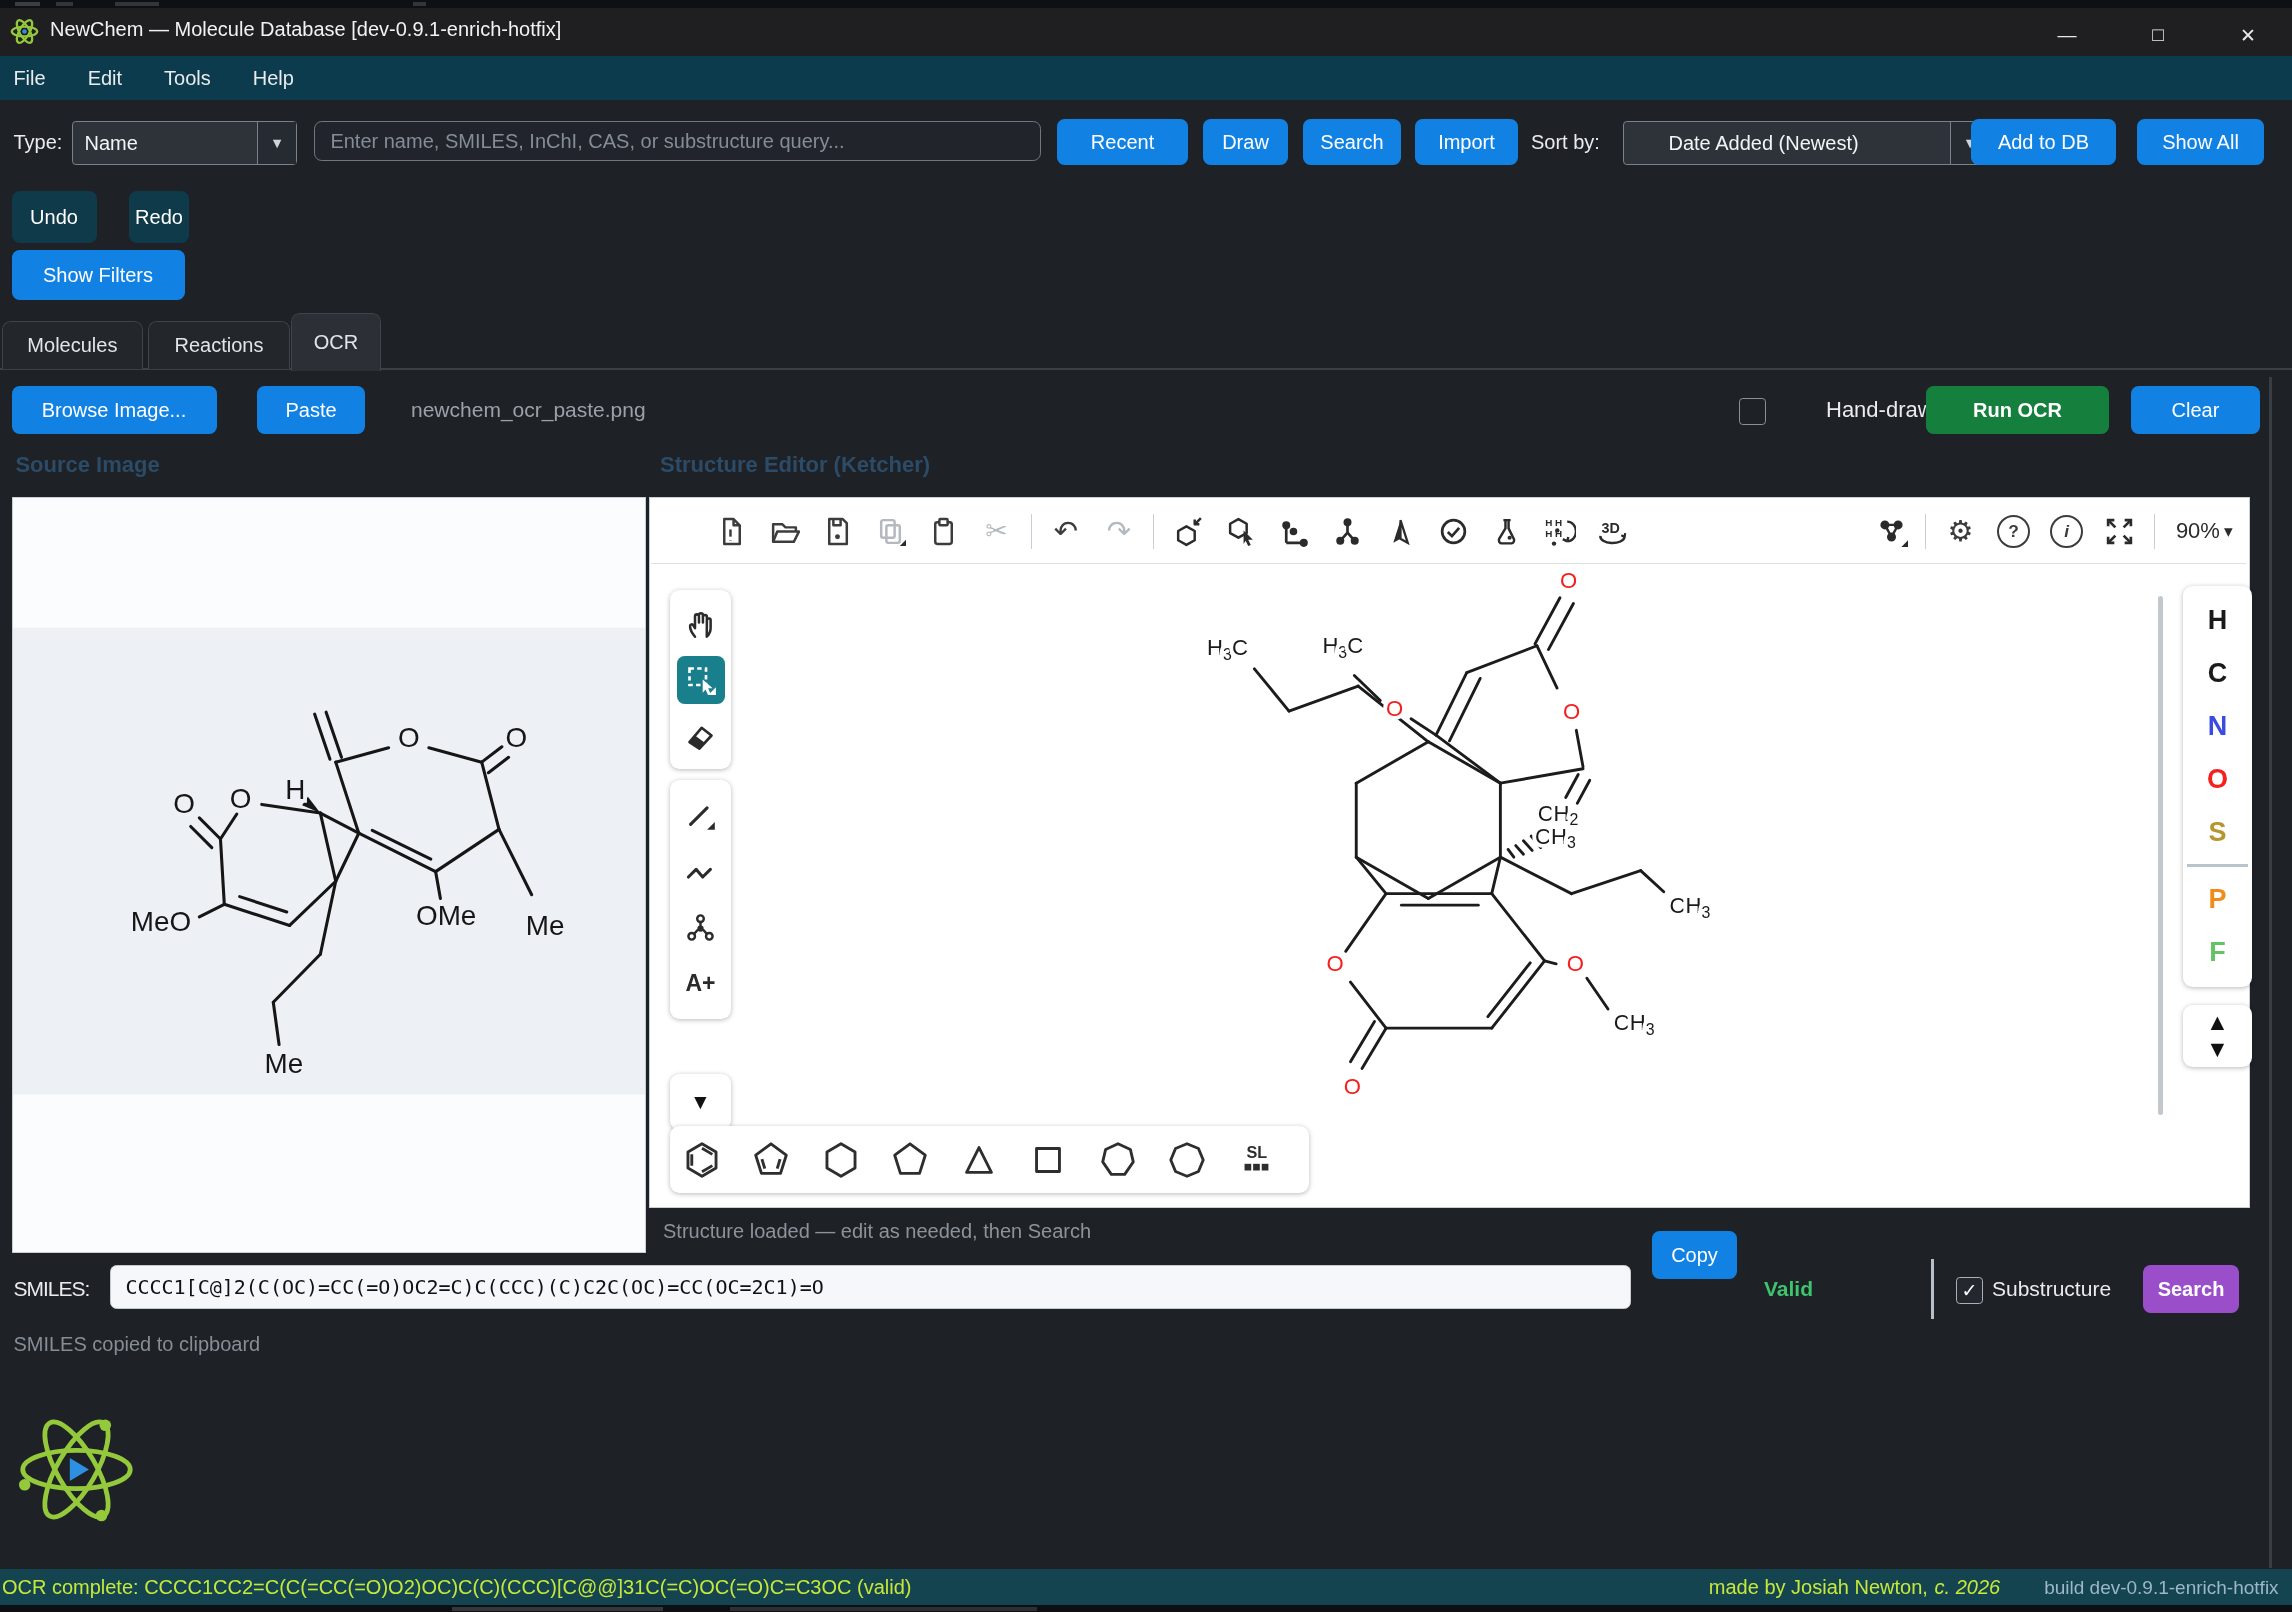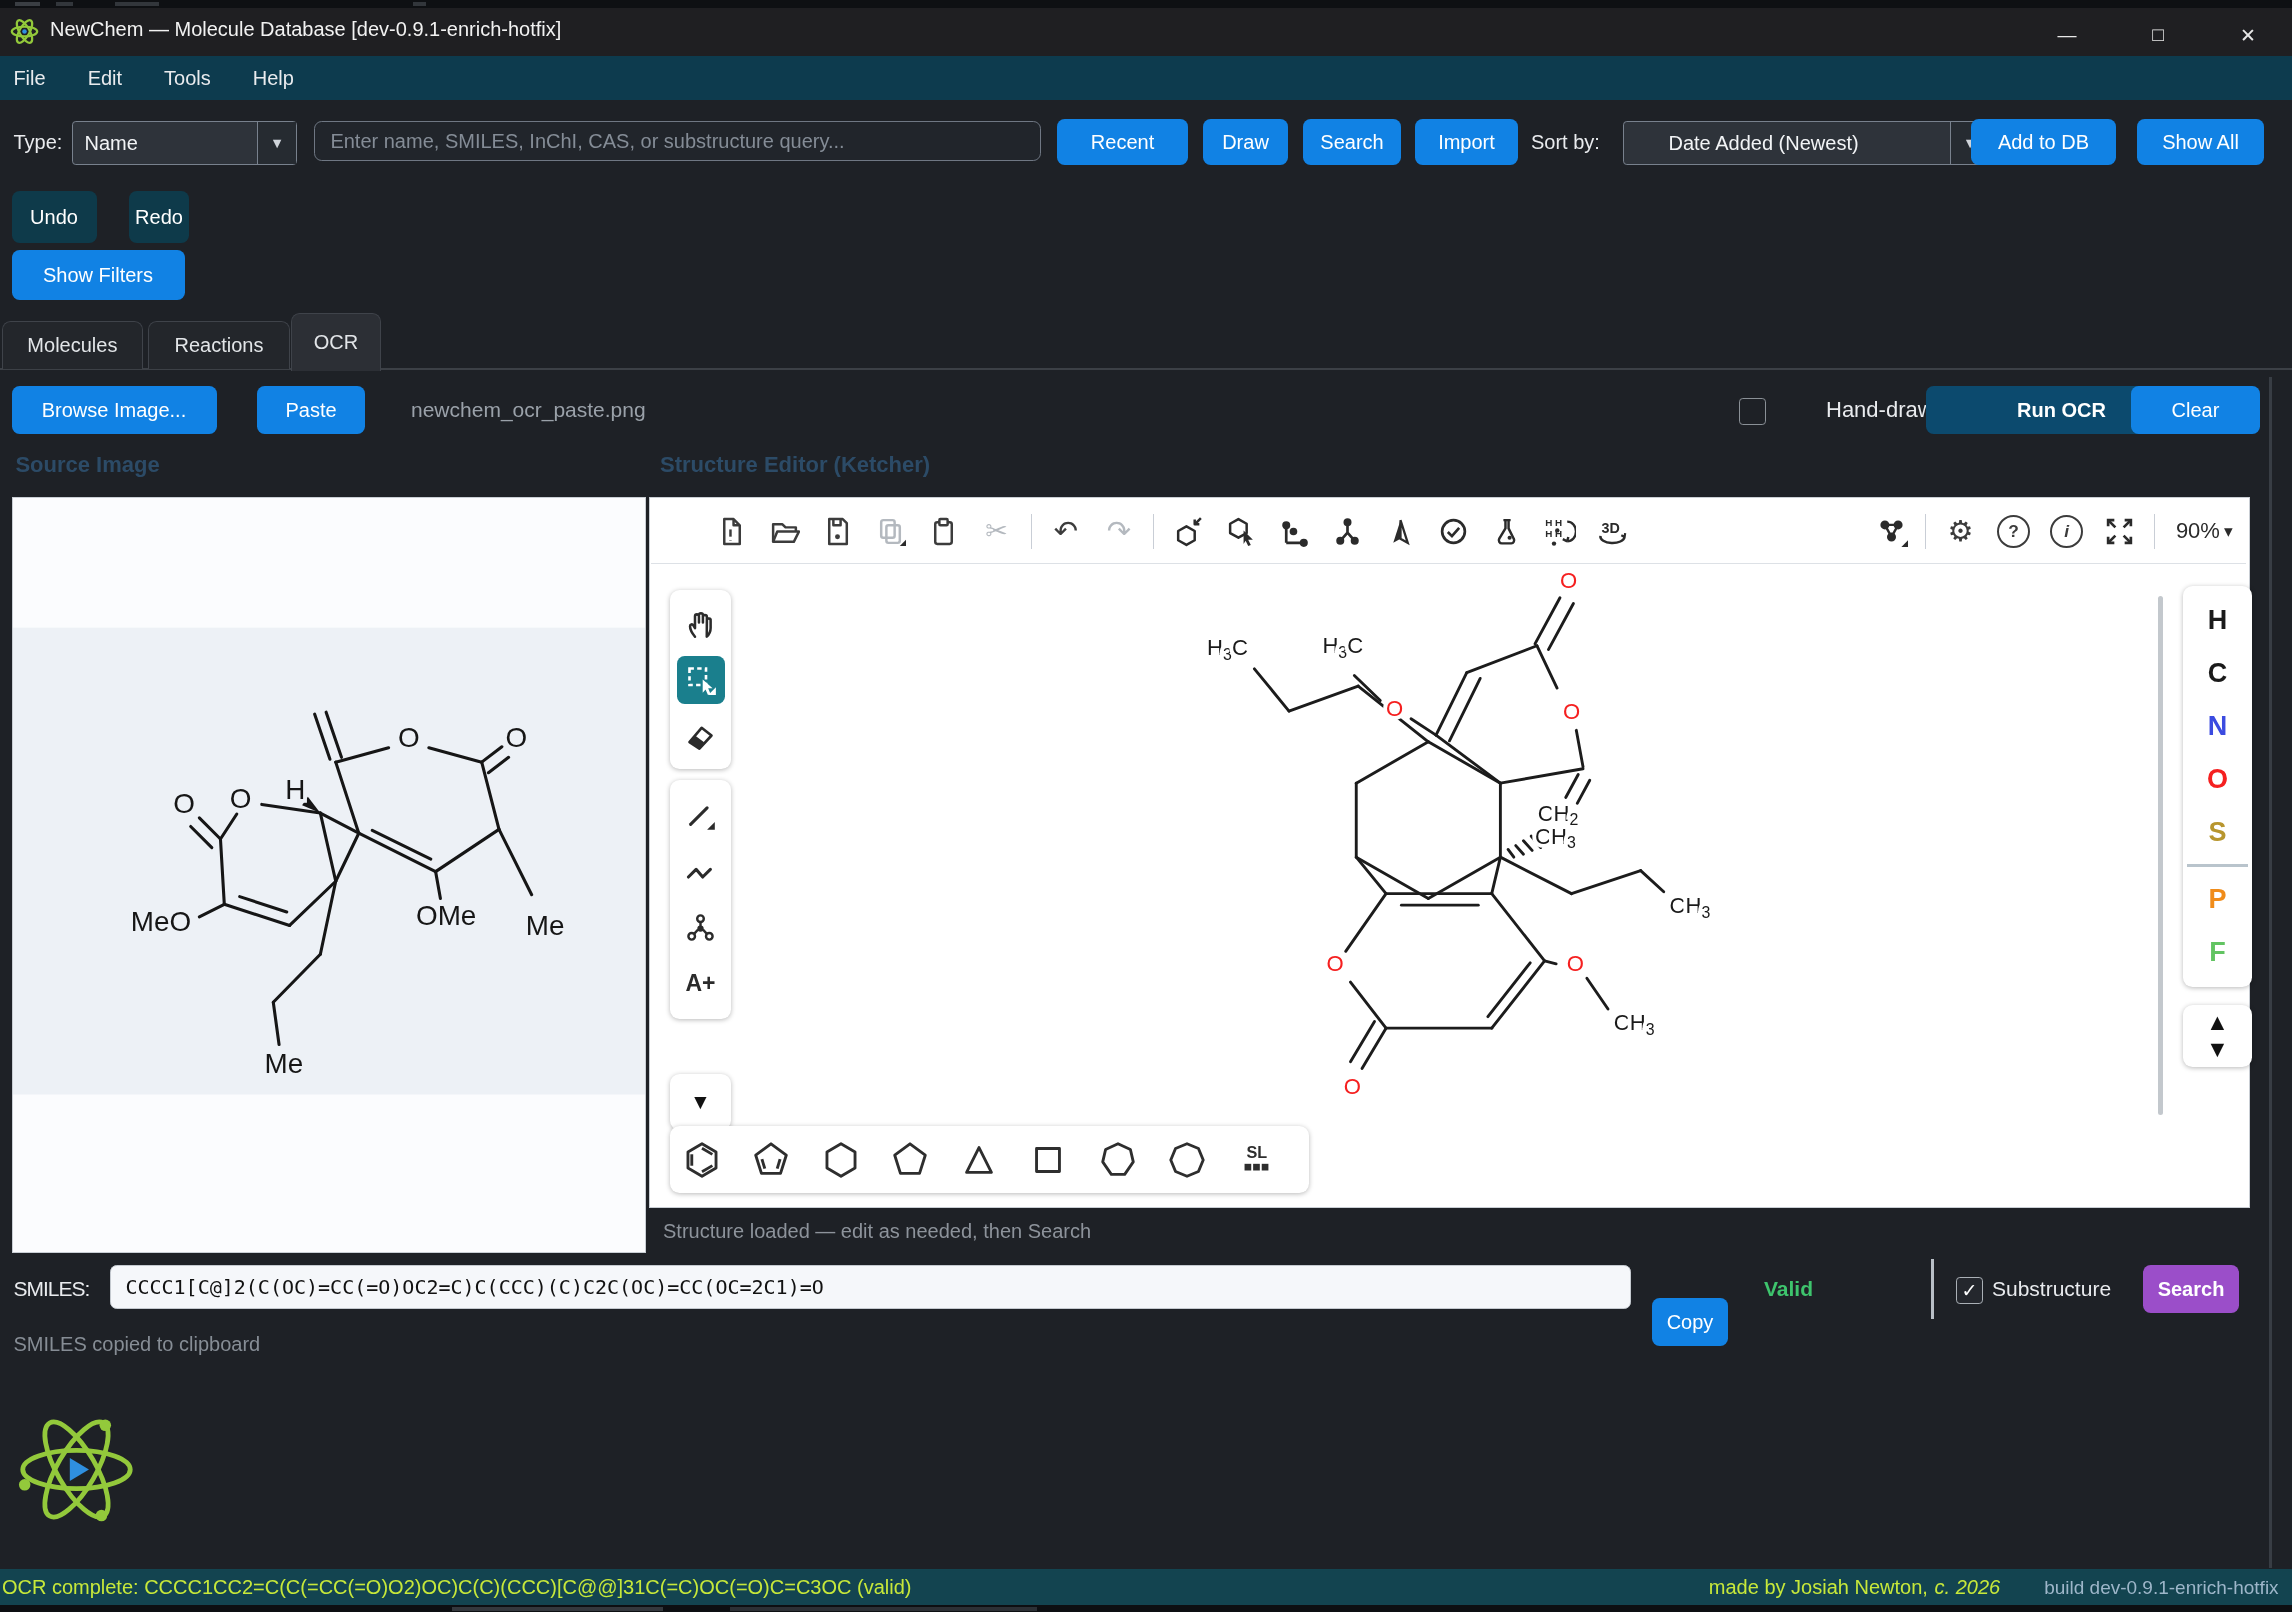--- a/index.html
+++ b/index.html
@@ -3,21 +3,21 @@
 <meta charset="utf-8">
 <style>
   html,body{margin:0;padding:0;}
   body{width:2292px;height:1612px;position:relative;overflow:hidden;
        background:#1e2126;font-family:"Liberation Sans",sans-serif;color:#e9ebee;}
   .abs{position:absolute;}
   .flexc{display:flex;align-items:center;}
   .btn{display:flex;align-items:center;justify-content:center;background:#1182e4;color:#fff;
        border-radius:7.7px;font-size:20px;cursor:default;}
   .btn-teal{background:#0e3a4a;}
-  .btn-muted{background:#0c4a6e;font-weight:bold;padding-left:44px;}
+  .btn-muted{background:#15803d;font-weight:bold;}
   .btn-purple{background:#9b4ec9;font-weight:bold;}
   .sel{background:#2e333a;border:1.9px solid #78818d;border-radius:3.8px;display:flex;align-items:center;
        font-size:20px;color:#f2f4f6;}
   .sel .arrowbox{margin-left:auto;align-self:stretch;width:38px;display:flex;align-items:center;
        justify-content:center;background:#262b31;border-left:1.9px solid #78818d;color:#cfd4da;font-size:14.4px;}
   .inp{background:#21252b;border:1.9px solid #6f7783;border-radius:7.7px;color:#c7ccd3;font-size:20px;
        padding:0 15.4px;font-family:"Liberation Sans",sans-serif;}
   .inp::placeholder{color:#848c96;}
   .tab{position:absolute;top:321px;height:47px;background:#23262b;border:1px solid #3f434a;border-bottom:none;
        border-radius:8.6px 8.6px 0 0;display:flex;align-items:center;justify-content:center;font-size:20px;color:#e2e5e8;z-index:2;}
@@ -472,21 +472,21 @@
         <rect x="19" y="26" width="7" height="7" fill="#2e2e2e"></rect>
         <rect x="28" y="26" width="7" height="7" fill="#2e2e2e"></rect>
     </svg>
     </span>
 </div>
 
 <span class="abs" style="left:663px;top:1220px;font-size:20px;color:#8d939b;">Structure loaded — edit as needed, then Search</span>
 
 <span class="abs" style="left:13.4px;top:1265px;line-height:48px;font-size:21px;letter-spacing:-1px;">SMILES:</span>
 <input class="abs mono" style="left: 110px; top: 1265px; width: 1490px; height: 42px; background: rgb(245, 247, 250); border: 1px solid rgb(196, 201, 207); border-radius: 6.7px; color: rgb(17, 17, 17); font-size: 20px; padding: 0px 14.4px;" value="CCCC1[C@]2(C(OC)=CC(=O)OC2=C)C(CCC)(C)C2C(OC)=CC(OC=2C1)=O">
-<div class="abs btn" style="left:1652px;top:1298px;width:76px;height:48px;">Copy</div>
+<div class="abs btn" style="left:1652px;top:1231px;width:85px;height:48px;">Copy</div>
 <span class="abs" style="left:1764px;top:1265px;line-height:48px;font-size:21px;font-weight:bold;color:#3ec46d;">Valid</span>
 <div class="abs" style="left:1931px;top:1259px;width:2.9px;height:60px;background:#b9bfc6;"></div>
 <span class="abs cb dark" style="left:1956px;top:1277px;">
   <span>✓</span>
 </span>
 <span class="abs" style="left:1992px;top:1265px;line-height:48px;font-size:21px;">Substructure</span>
 <div class="abs btn btn-purple" style="left:2143px;top:1265px;width:96px;height:48px;">Search</div>
 
 <span class="abs" style="left:13.4px;top:1333px;font-size:20px;color:#868d95;">SMILES copied to clipboard</span>
 

